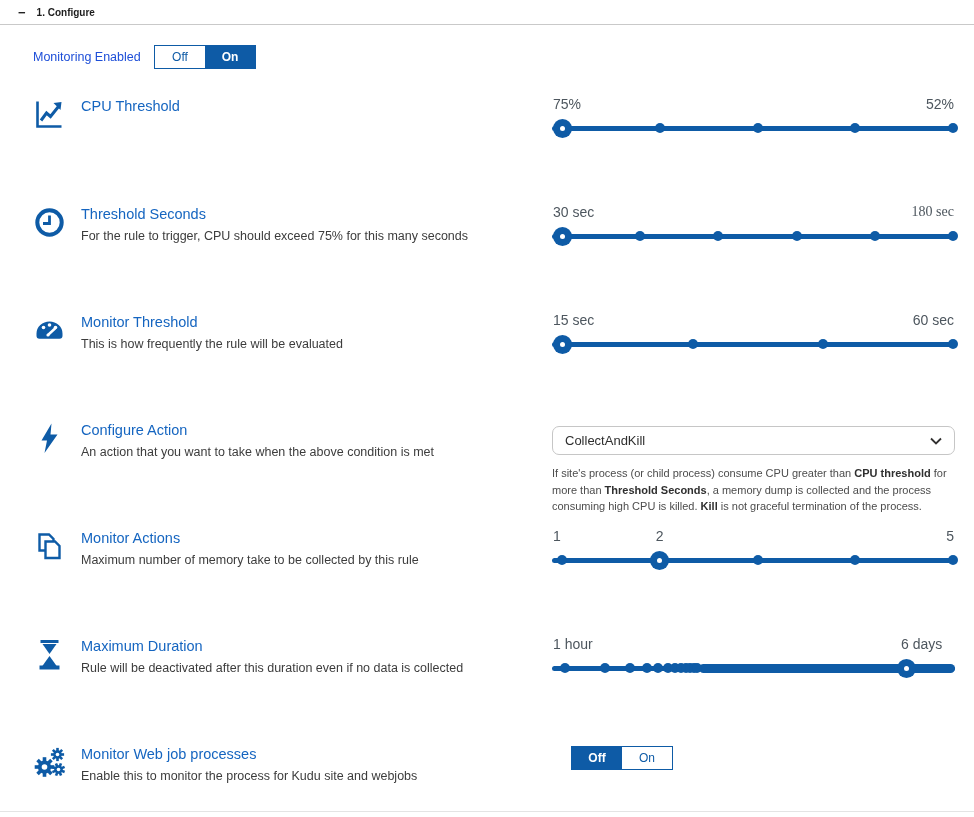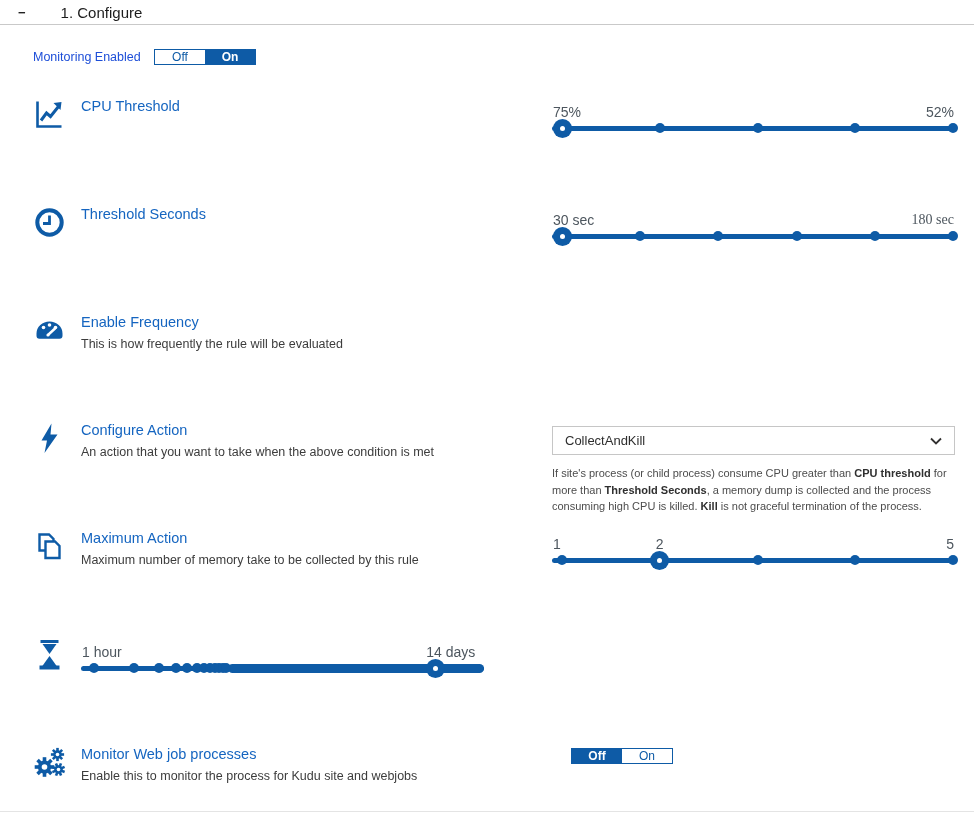--- a/index.html
+++ b/index.html
@@ -2,50 +2,50 @@
 <html style="--primary: #0e5ba6; --link: #1565c0;"><head>
 <meta charset="utf-8">
 <style>
   :root{ --primary:#0e5ba6; --link:#1565c0; }
   html,body{margin:0;padding:0;background:#fff;}
   body{font-family:"Liberation Sans",sans-serif;width:974px;height:817px;overflow:hidden;}
   .page{position:relative;width:974px;height:817px;background:#fff;}
 
   .section-header{display:flex;align-items:center;gap:11px;padding:5px 0 4px 18px;border-bottom:1px solid #c9c9c9;height:15px;}
   .collapse{color:#222;font-weight:700;font-size:13px;line-height:13px;cursor:pointer;}
-  .section-title{font-size:15px;font-weight:400;color:#1c1c1c;margin-left:24px;}
+  .section-title{font-size:10px;font-weight:700;color:#1c1c1c;}
 
   .monitoring-row{display:flex;align-items:center;margin:20px 0 0 33px;height:24px;}
   .monitoring-label{font-size:12.5px;color:#1d4ed8;width:121px;}
-  .toggle{display:inline-flex;border:1px solid var(--primary);height:16px;box-sizing:border-box;background:#0f172a;}
+  .toggle{display:inline-flex;border:1px solid var(--primary);height:24px;box-sizing:border-box;background:#0f172a;}
   .toggle-seg{width:50px;display:flex;align-items:center;justify-content:center;font-size:12px;cursor:pointer;height:100%;}
   .toggle-seg.sel{background:var(--primary);color:#fff;font-weight:700;}
   .toggle-seg.unsel{background:#fff;color:var(--primary);}
 
   .rows{margin-top:27px;}
   .config-row{display:flex;height:108px;padding-left:33px;box-sizing:border-box;align-items:flex-start;}
   .icon-col{width:48px;flex:none;padding-top:2px;color:var(--primary);}
   .icon-col svg{width:33px;height:33px;display:block;}
   .text-col{flex:1;min-width:0;padding-top:1px;}
   .row-title{font-size:14.5px;color:var(--link);line-height:19px;}
   .row-desc{font-size:12.5px;color:#3c3c3c;margin-top:5px;}
   .control-col{flex:none;width:403px;margin-right:19px;}
 
   .slider{position:relative;height:46px;cursor:pointer;}
   .sl-labels{position:relative;height:21px;}
-  .sl-label{position:absolute;top:8px;font-size:14px;color:#4d565e;white-space:nowrap;}
+  .sl-label{position:absolute;top:0;font-size:14px;color:#4d565e;white-space:nowrap;}
   .sl-label.center{transform:translateX(-50%);}
   .sl-track-area{position:relative;height:22px;}
   .sl-track{position:absolute;left:0;right:0;top:8.5px;height:5px;border-radius:3px;background:var(--primary);}
   .sl-merged{position:absolute;top:6.5px;height:9px;border-radius:5px;background:var(--primary);}
   .sl-tick{position:absolute;top:6px;width:10px;height:10px;border-radius:50%;background:var(--primary);}
   .sl-thumb{position:absolute;top:1.5px;width:19px;height:19px;border-radius:50%;background:var(--primary);}
   .sl-thumb::after{content:"";position:absolute;left:7px;top:7px;width:5px;height:5px;border-radius:50%;background:#fff;}
 
-  .select{margin-top:6px;height:29px;border:1px solid #c6c6c6;border-radius:0;display:flex;align-items:center;justify-content:space-between;padding:0 12px;font-size:13px;color:#2e2e2e;box-sizing:border-box;cursor:pointer;background:#fff;}
+  .select{margin-top:6px;height:29px;border:1px solid #c6c6c6;border-radius:7px;display:flex;align-items:center;justify-content:space-between;padding:0 12px;font-size:13px;color:#2e2e2e;box-sizing:border-box;cursor:pointer;background:#fff;}
   .select .chev{display:flex;align-items:center;color:#323130;}
   .help-text{margin-top:10px;font-size:11px;line-height:1.5;color:#4c4c4c;}
   .help-text b{color:#2f2f2f;}
 
   .webjobs-toggle-wrap{margin:2px 0 0 19px;}
   .bottom-divider{position:absolute;left:0;right:0;top:811px;border-top:1px solid #e4e4e4;}
 </style>
 </head>
 <body>
 
@@ -98,20 +98,21 @@
 
     <div class="config-row">
       <div class="icon-col">
         <svg viewBox="0 0 33 33">
           <circle cx="16.5" cy="16.5" r="12.2" fill="none" stroke="currentColor" stroke-width="4"></circle>
           <path d="M16.5 9.5 L16.5 17.5 L10 17.5" fill="none" stroke="currentColor" stroke-width="2.8"></path>
         </svg>
       </div>
       <div class="text-col">
         <div class="row-title">Threshold Seconds</div>
+        <div class="row-desc">For the rule to trigger, CPU should exceed 75% for this many seconds</div>
       </div>
       <div class="control-col">
         <div class="slider">
             <div class="sl-labels">
               <span class="sl-label" style="left: 1px;">30 sec</span>
               <span class="sl-label" style="right: 1px; font-family: Liberation Serif, serif;">180 sec</span>
             </div>
             <div class="sl-track-area">
               <div class="sl-track"></div>
               <span class="sl-tick" style="left: 5px;"></span>
@@ -131,22 +132,38 @@
         <svg viewBox="0 0 33 33">
           <path d="M3.5 19.5 a13 12 0 0 1 26 0 v2.2 a3 3 0 0 1 -3 3 h-20 a3 3 0 0 1 -3 -3 z" fill="currentColor"></path>
           <circle cx="10.5" cy="13.5" r="1.8" fill="#fff"></circle>
           <circle cx="16.5" cy="11" r="1.8" fill="#fff"></circle>
           <circle cx="22.5" cy="13.5" r="1.8" fill="#fff"></circle>
           <path d="M15.5 20.5 L22 14.5" stroke="#fff" stroke-width="2.4" stroke-linecap="round"></path>
           <circle cx="15" cy="21" r="1.6" fill="#fff"></circle>
         </svg>
       </div>
       <div class="text-col">
-        <div class="row-title">Enable Frequency</div>
+        <div class="row-title">Monitor Threshold</div>
         <div class="row-desc">This is how frequently the rule will be evaluated</div>
+      </div>
+      <div class="control-col">
+        <div class="slider">
+            <div class="sl-labels">
+              <span class="sl-label" style="left: 1px;">15 sec</span>
+              <span class="sl-label" style="right: 1px;">60 sec</span>
+            </div>
+            <div class="sl-track-area">
+              <div class="sl-track"></div>
+              <span class="sl-tick" style="left: 5px;"></span>
+              <span class="sl-tick" style="left: 135.594px;"></span>
+              <span class="sl-tick" style="left: 265.797px;"></span>
+              <span class="sl-tick" style="left: 396px;"></span>
+              <span class="sl-thumb" style="left: 0.5px;"></span>
+            </div>
+          </div>
       </div>
     </div>
 
     <div class="config-row">
       <div class="icon-col">
         <svg viewBox="0 0 33 33">
           <polygon points="18.5,1.5 8.5,18.5 14,18.5 11.5,31 24.5,12.5 17.5,12.5" fill="currentColor"></polygon>
         </svg>
       </div>
       <div class="text-col">
@@ -167,21 +184,21 @@
     </div>
 
     <div class="config-row">
       <div class="icon-col">
         <svg viewBox="0 0 33 33">
           <path d="M6.5 4.5 h9.5 l4.5 4.5 v11.5 h-14 z" fill="#fff" stroke="currentColor" stroke-width="2.4"></path>
           <path d="M12.5 11.5 h9.5 l4.5 4.5 v12 h-14 z" fill="#fff" stroke="currentColor" stroke-width="2.4"></path>
         </svg>
       </div>
       <div class="text-col">
-        <div class="row-title">Maximum Action</div>
+        <div class="row-title">Monitor Actions</div>
         <div class="row-desc">Maximum number of memory take to be collected by this rule</div>
       </div>
       <div class="control-col">
         <div class="slider">
             <div class="sl-labels">
               <span class="sl-label" style="left: 1px;">1</span>
               <span class="sl-label center" style="left: 107.75px;">2</span>
               <span class="sl-label" style="right: 1px;">5</span>
             </div>
             <div class="sl-track-area">
@@ -199,25 +216,29 @@
 
     <div class="config-row">
       <div class="icon-col">
         <svg viewBox="0 0 33 33">
           <path d="M7.5 3.5 H25.5" stroke="currentColor" stroke-width="3"></path>
           <path d="M9.5 6 h14 l-7 10 z" fill="currentColor"></path>
           <path d="M16.5 18 l7.5 10.5 h-15 z" fill="currentColor"></path>
           <path d="M6.5 29.5 H26.5" stroke="currentColor" stroke-width="4"></path>
         </svg>
       </div>
+      <div class="text-col">
+        <div class="row-title">Maximum Duration</div>
+        <div class="row-desc">Rule will be deactivated after this duration even if no data is collected</div>
+      </div>
       <div class="control-col">
         <div class="slider">
             <div class="sl-labels">
               <span class="sl-label" style="left: 1px;">1 hour</span>
-              <span class="sl-label center" style="left: 369.72px;">14 days</span>
+              <span class="sl-label center" style="left: 369.72px;">6 days</span>
             </div>
             <div class="sl-track-area">
               <div class="sl-track"></div>
               <div class="sl-merged" style="left: 146.85px; right: 0px;"></div>
               <span class="sl-tick" style="left: 8.128px;"></span>
               <span class="sl-tick" style="left: 48.01px;"></span>
               <span class="sl-tick" style="left: 73.034px;"></span>
               <span class="sl-tick" style="left: 90.238px;"></span>
               <span class="sl-tick" style="left: 101.186px;"></span>
               <span class="sl-tick" style="left: 111.352px;"></span>

